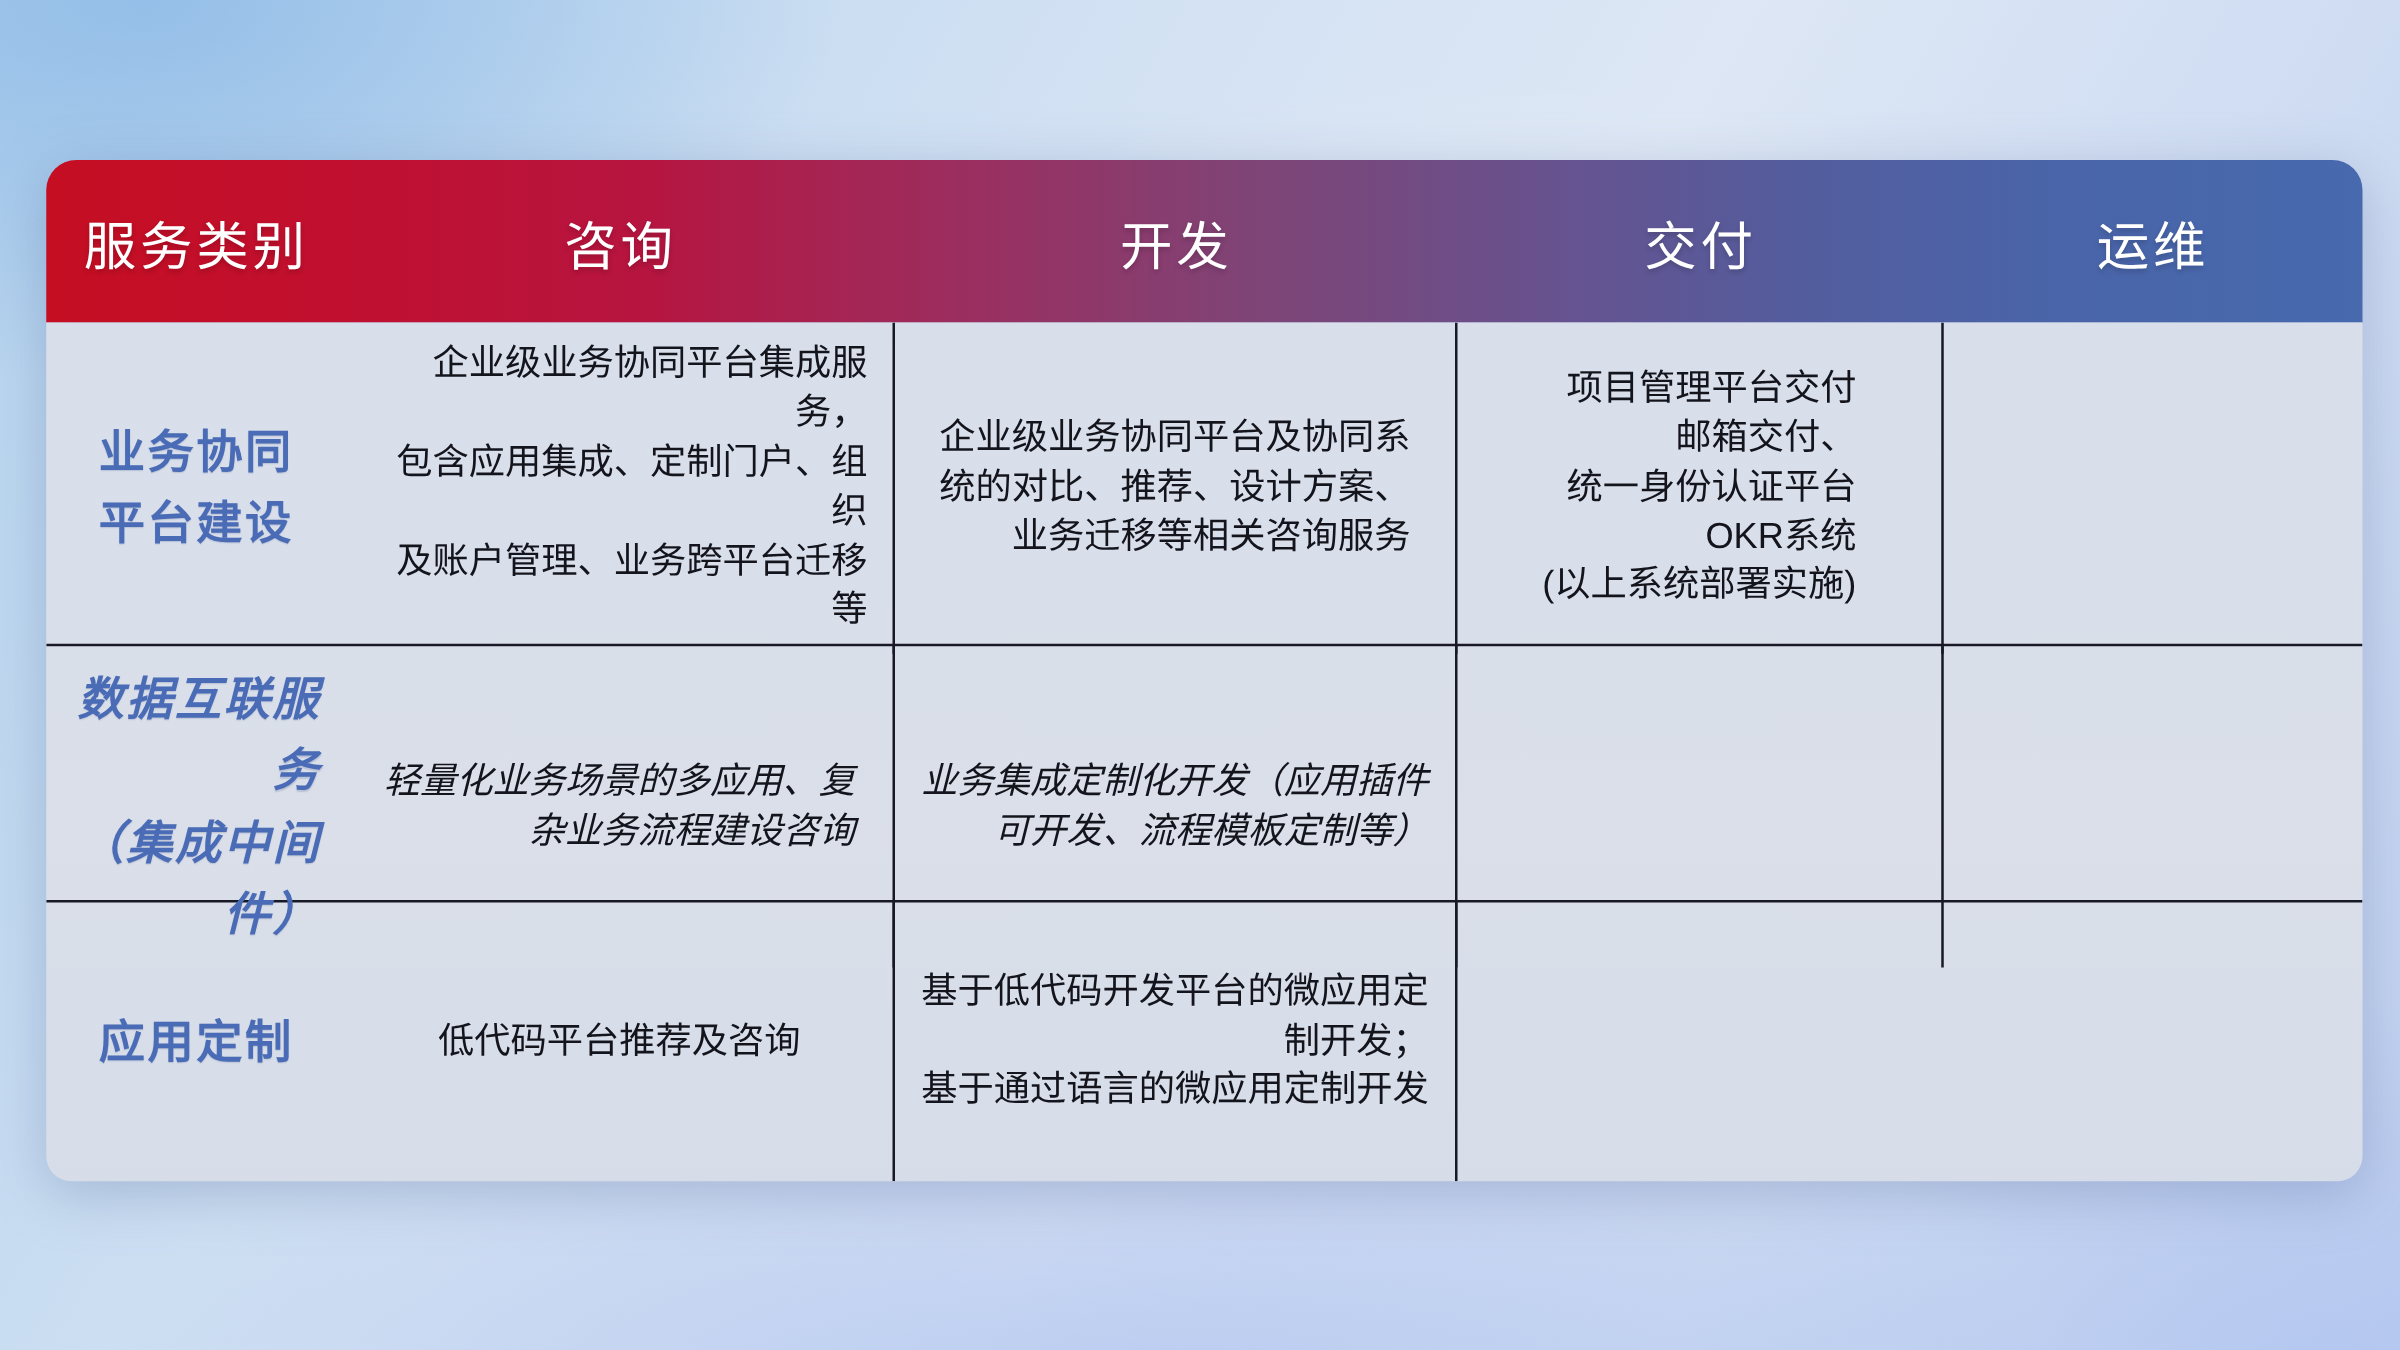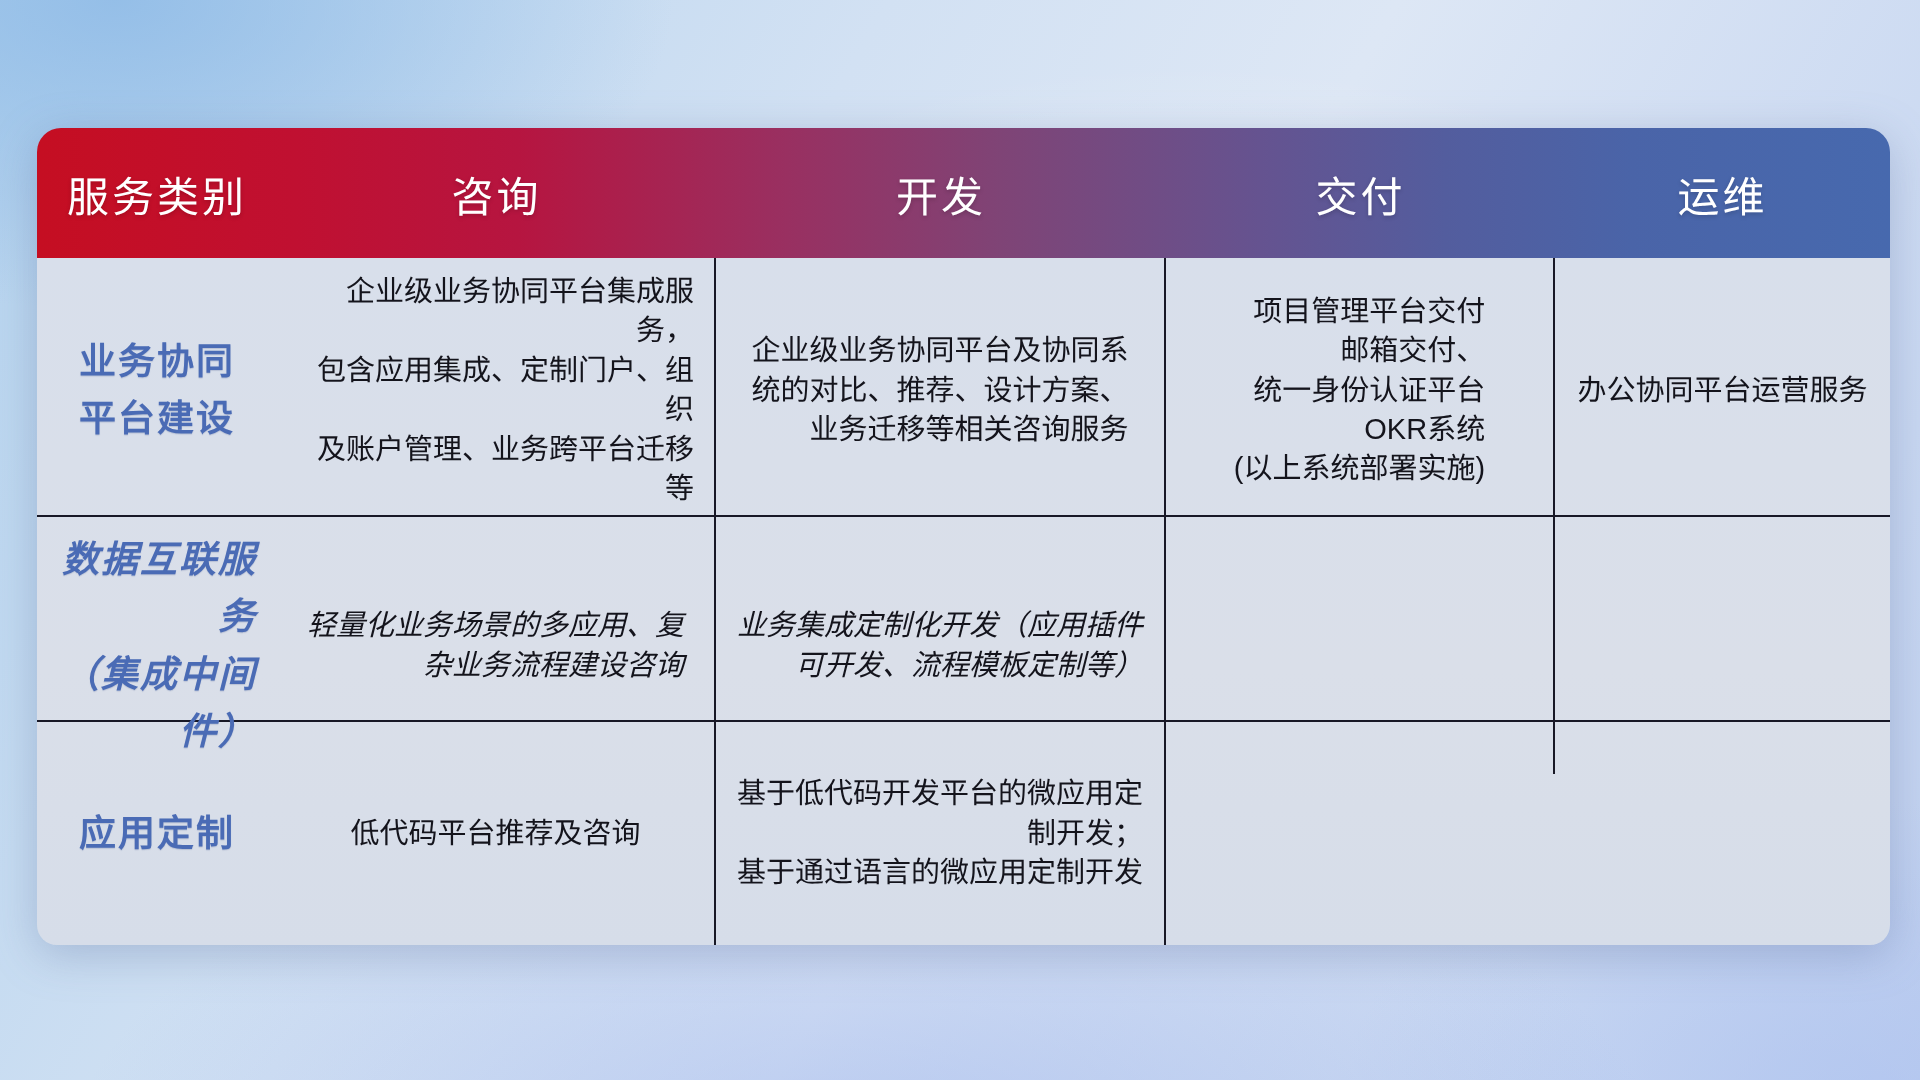--- a/index.html
+++ b/index.html
@@ -102,21 +102,20 @@
 包含应用集成、定制门户、组织
 及账户管理、业务跨平台迁移等</div>
         <div class="cell vline">企业级业务协同平台及协同系
 统的对比、推荐、设计方案、
 业务迁移等相关咨询服务</div>
         <div class="cell vline">项目管理平台交付
 邮箱交付、
 统一身份认证平台
 OKR系统
 (以上系统部署实施)</div>
-        <div class="cell">办公协同平台运营服务</div>
       </div>
 
       <div class="t-row row-2 bordered grid-cols">
         <div class="cell cat">数据互联服务
 （集成中间件）</div>
         <div class="cell vline">轻量化业务场景的多应用、复
 杂业务流程建设咨询</div>
         <div class="cell vline">业务集成定制化开发（应用插件
 可开发、流程模板定制等）</div>
         <div class="cell vline"></div>

